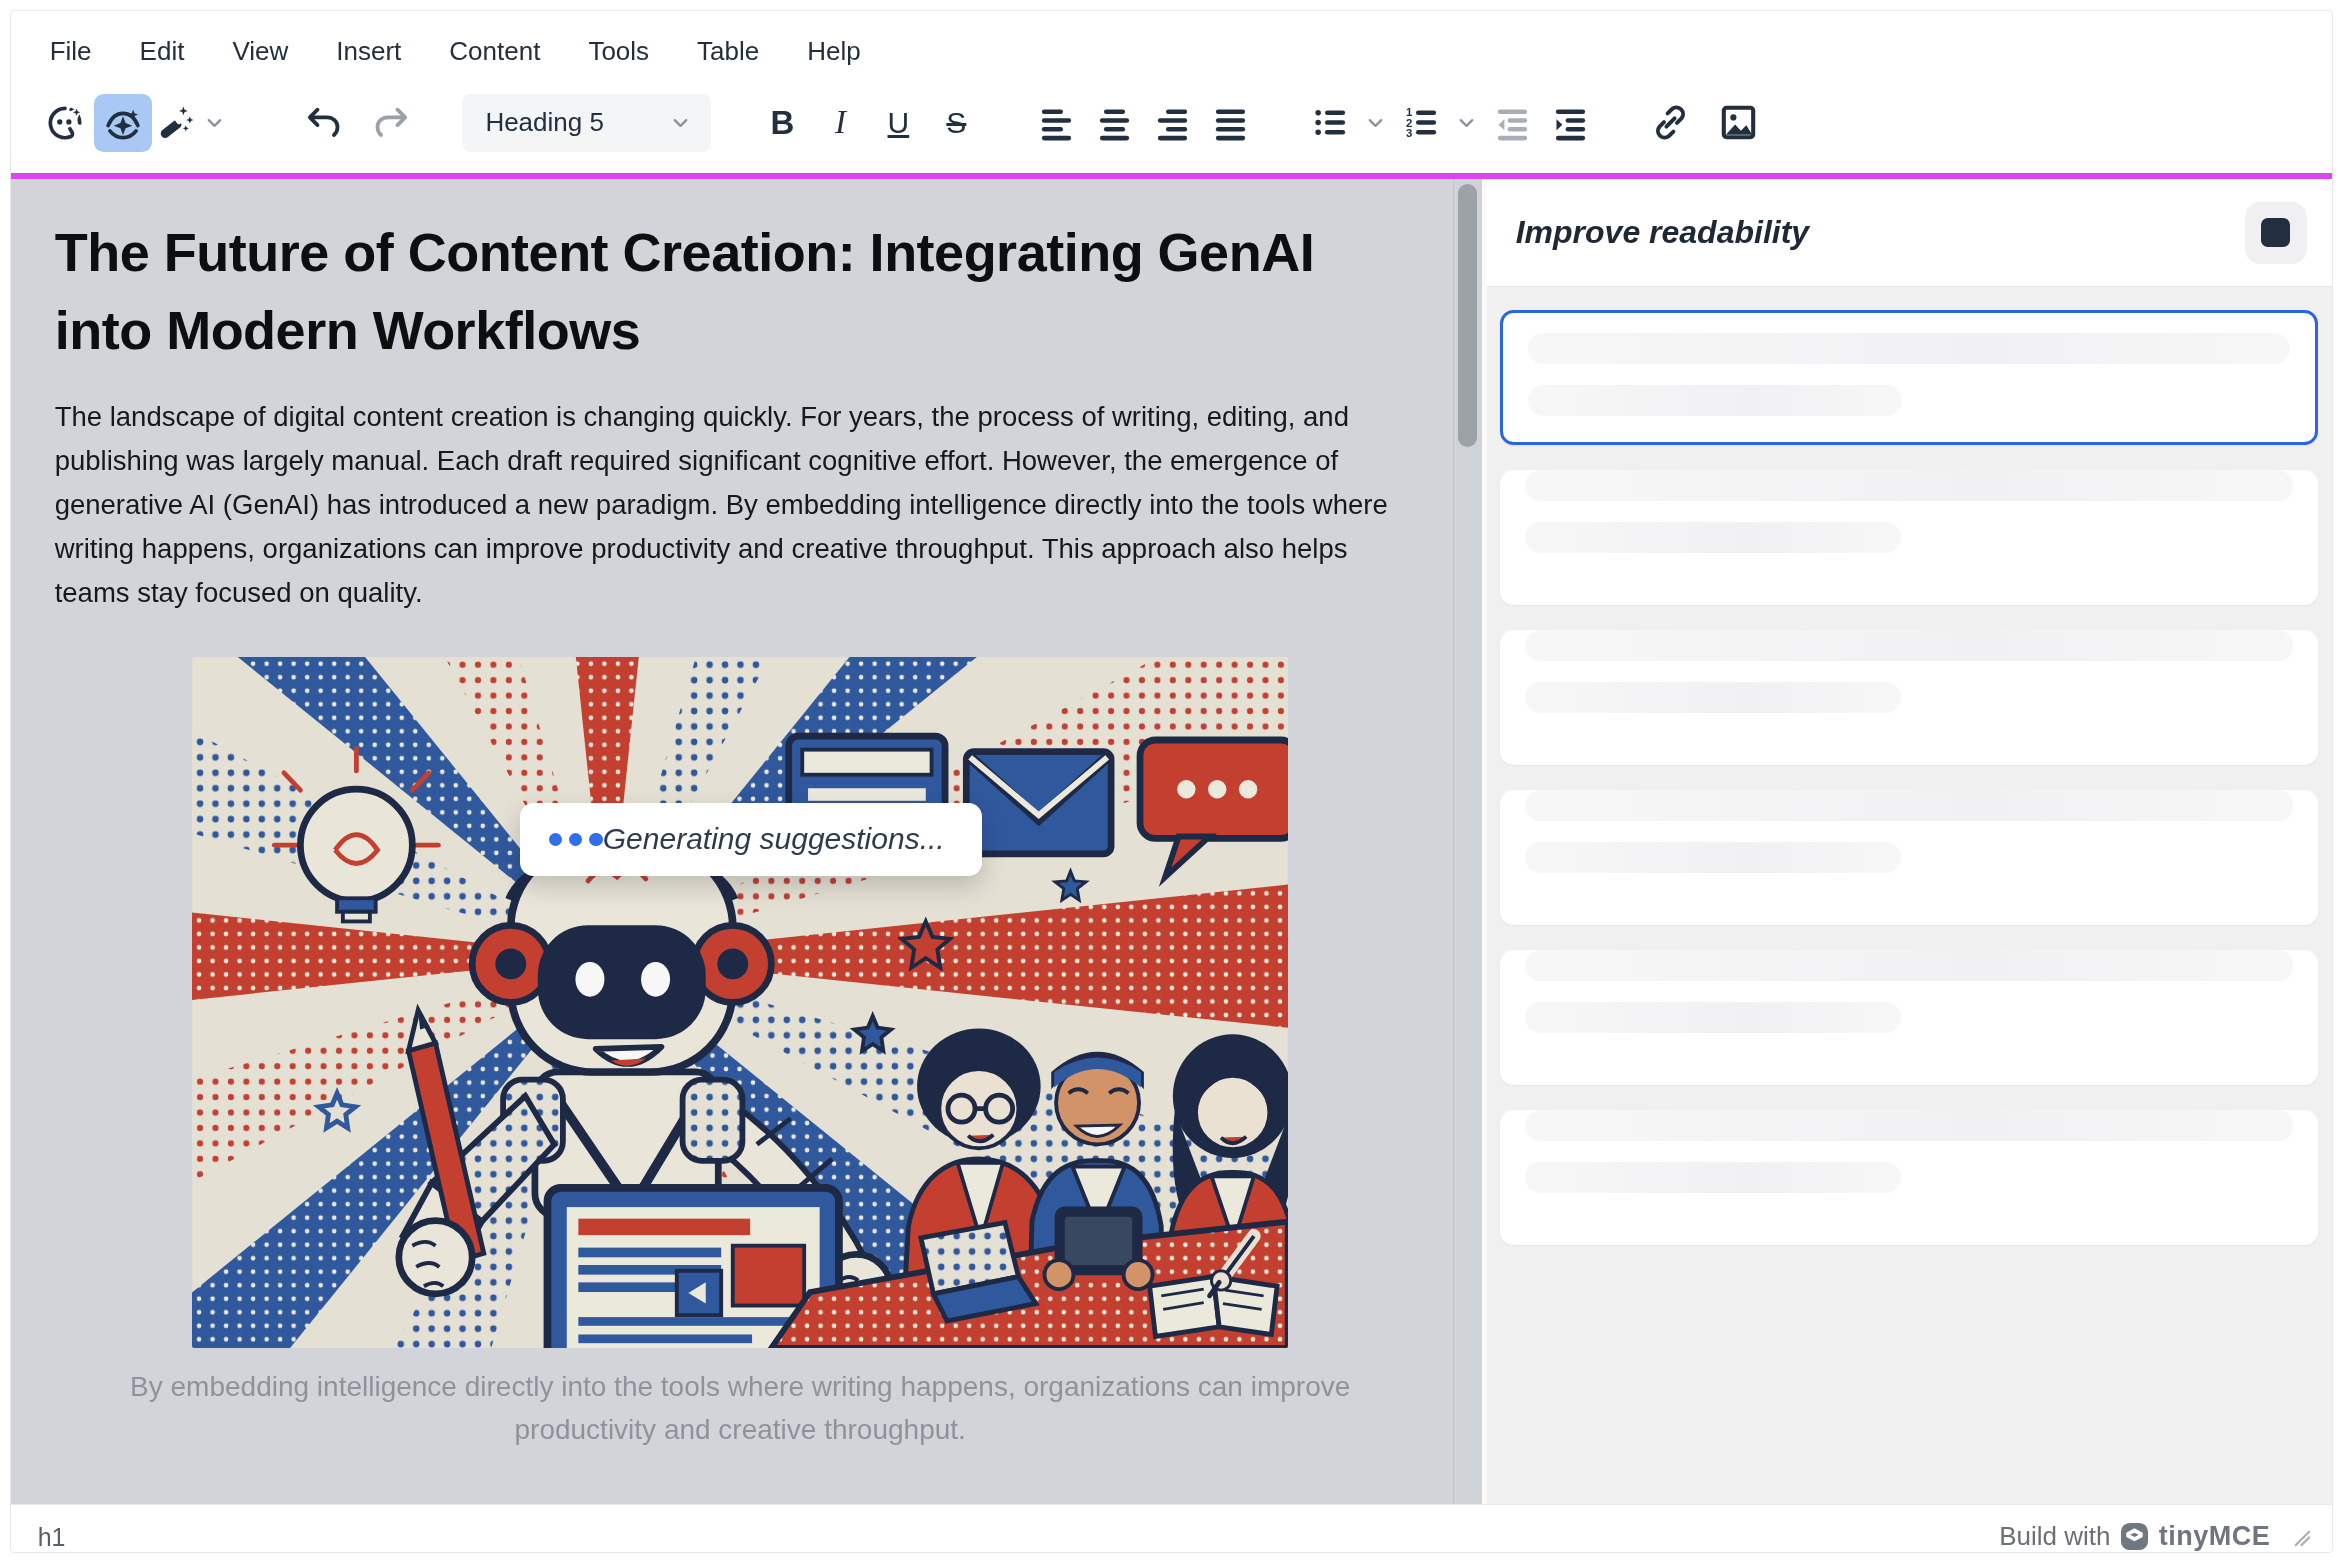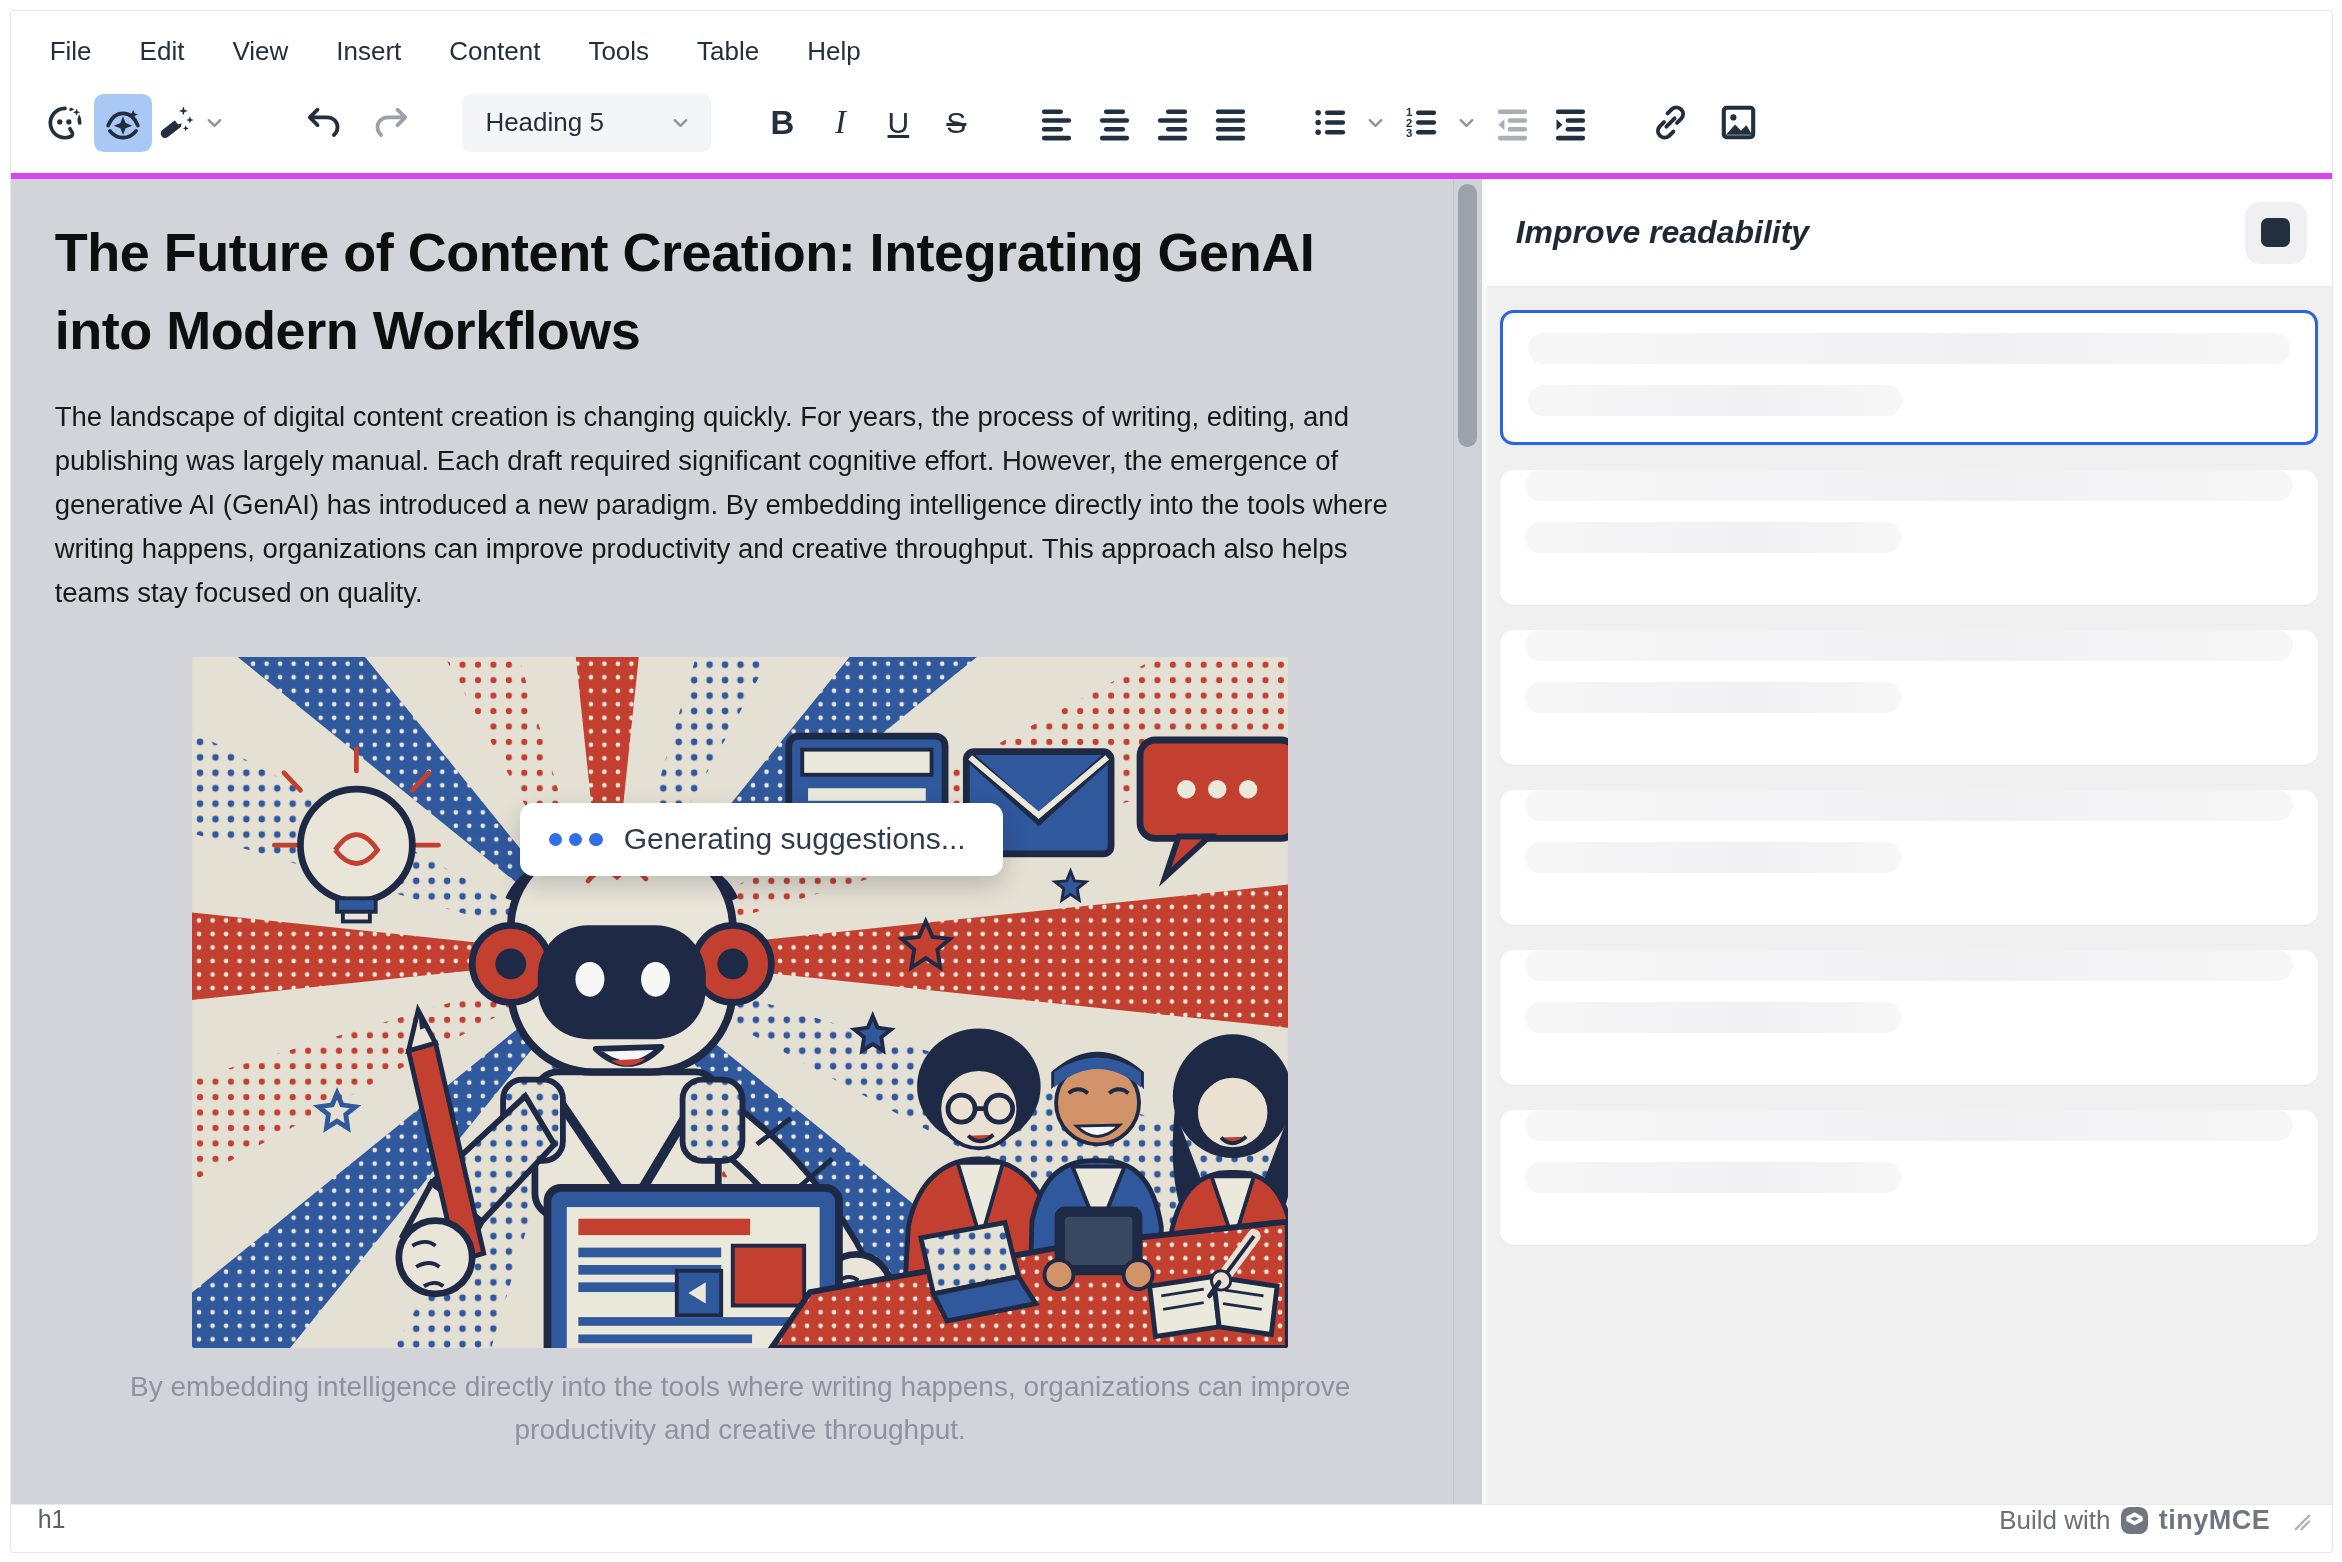--- a/index.html
+++ b/index.html
@@ -36,22 +36,22 @@
              padding:35px 27px 0 44px; }
   .doc-title { font-size:54px; line-height:1.44; font-weight:bold; color:#0d0e10;
                letter-spacing:-0.5px; max-width:1342px; }
   .doc-para { margin-top:25px; font-size:27.5px; line-height:44px; color:#17181a;
               max-width:1383px; }
   figure.doc-img { margin:42px auto 0 auto; width:1096px; filter:saturate(.92) brightness(.97); }
   figure.doc-img svg { display:block; border-radius:1.9px; }
   .doc-caption { margin:17.4px auto 0 auto; max-width:1284px; text-align:center;
                  font-size:28px; line-height:43px; color:#8e939b; }
   .pill { position:absolute; left:509px; top:624px; background:#fff; border-radius:13.5px;
-          display:flex; align-items:center; gap:21px; padding:19.3px 37px 19.3px 29px;
-          box-shadow:0 9.7px 25px rgba(20,25,40,.20); }
+          display:flex; align-items:center; padding:19.3px 37px 19.3px 29px;
+          box-shadow:0 9.7px 25px rgba(20,25,40,.20);font-style:italic; }
   .pill .dots { display:flex; gap:6.8px; }
   .pill .dots i { width:13.5px; height:13.5px; border-radius:50%; background:#2f6fe8; }
   .pill .txt { font-size:30px; color:#2e3a4d; }
 
   
   .scroll-col { position:relative; width:29px; background:#cfd2d6;
                 border-left:1px solid #c3c6cb; flex:0 0 auto; }
   .scroll-thumb { position:absolute; left:4.8px; top:4.8px; width:18.3px; height:263px;
                   border-radius:9.7px; background:#9da1a8; }
 
@@ -69,21 +69,21 @@
              margin-bottom:25px; box-shadow:0 1px 1.9px rgba(0,0,0,.05); }
   .sk-card.active { border:3.9px solid #2b65e0; }
   .sk-bar { height:31px; border-radius:15.4px;
             background:linear-gradient(90deg,#f7f7f8 0%,#f1f1f3 60%,#f7f7f8 100%); }
   .sk-bar.long { margin:23px 25px 0 25px; }
   .sk-bar.short { margin:21px 25px 0 25px; width:46%; }
   .sk-card.active .sk-bar.long { margin-top:20px; }
 
   
   .statusbar { height:48px; background:#fff; border-top:1px solid #e8e9eb;
-               display:flex; align-items:flex-start; padding:0 21px 0 27px; position:relative; }
+               display:flex; align-items:flex-end; padding:0 21px 0 27px; position:relative; }
   .sb-left { font-size:25px; color:#5a6069; }
   .sb-center { position:absolute; left:0; right:0; text-align:center; font-size:25px;
                color:#4e5560; }
   .sb-right { margin-left:auto; display:flex; align-items:center; gap:9.7px; z-index:1; }
   .sb-right .bw { font-size:26px; color:#6b7076; }
   .sb-right .brand { font-size:27px; font-weight:bold; color:#6f7680; letter-spacing:0.5px; }
   .resize { margin-left:9.7px; }
 </style>
 </head>
 <body>

